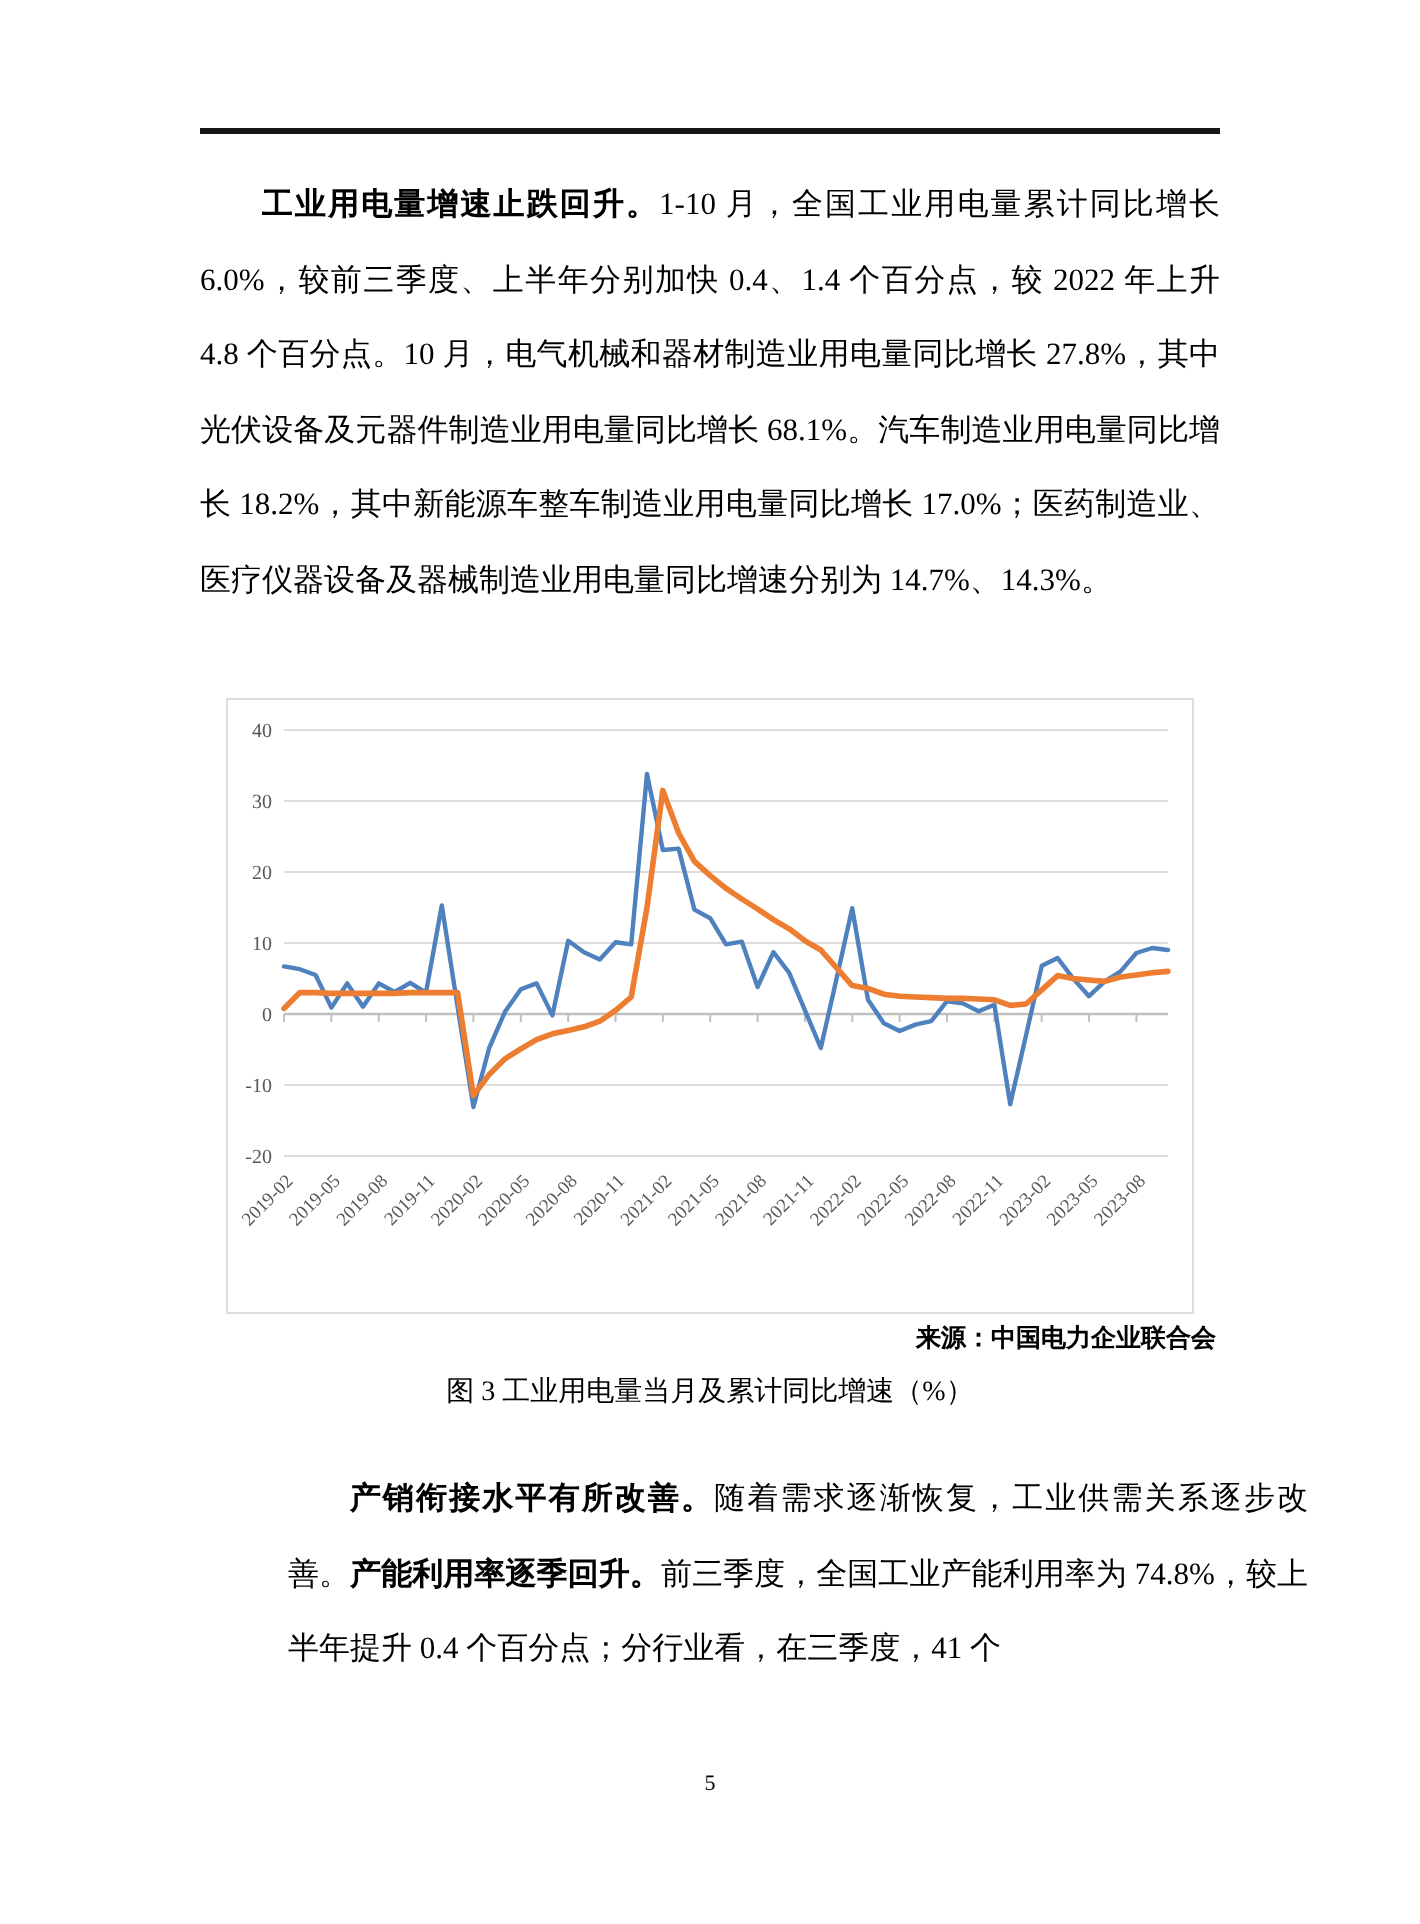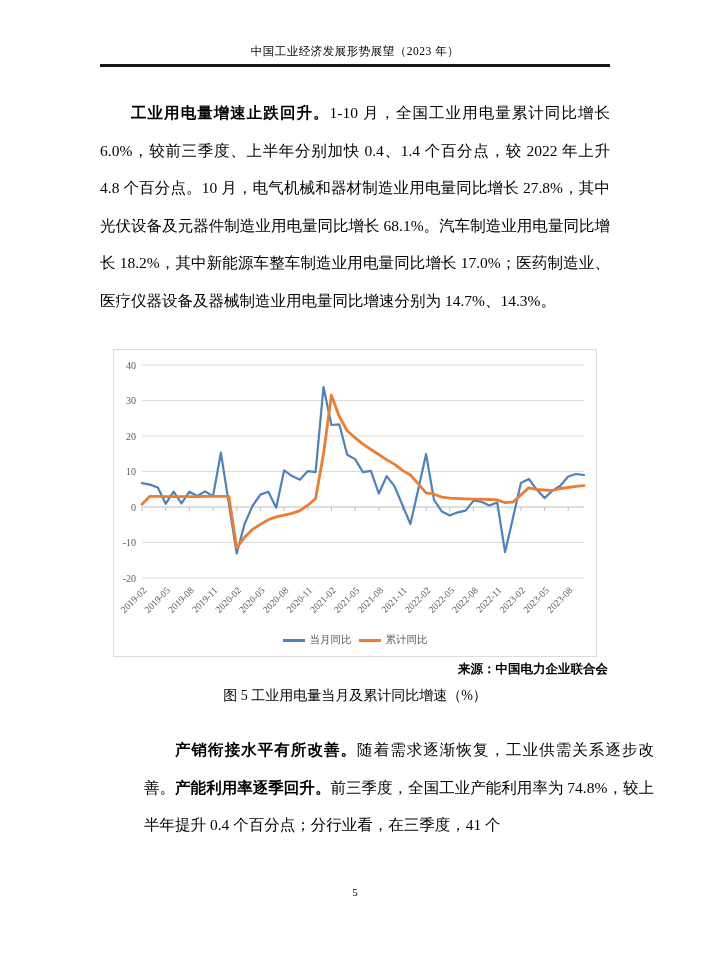--- a/index.html
+++ b/index.html
@@ -12,21 +12,21 @@
     font-size:11.5px;letter-spacing:0.5px;
   }
   .header-rule{
     position:absolute;left:100px;top:64px;width:510px;height:2.5px;background:#161616;
   }
   .para{
     position:absolute;left:100px;width:510px;font-size:15.5px;line-height:37.5px;
     text-align:justify;text-indent:2em;
   }
   .para b{font-weight:700;}
-  #para1{top:94px;}
+  #para1{top:84px;}
   #para2{top:731px;margin-left:44px;}
   .figure{
     position:absolute;left:113px;top:349px;width:484px;height:308px;
     border:1px solid #dcdcdc;background:#fff;box-sizing:border-box;
   }
   .figure svg{position:absolute;left:0;top:0;display:block;}
   .legend{
     position:absolute;left:0;bottom:9px;width:100%;
     display:flex;justify-content:center;align-items:center;gap:7px;
     font-size:10.5px;color:#595959;
@@ -41,21 +41,20 @@
   }
   .pagenum{
     position:absolute;left:0;top:886px;width:100%;text-align:center;font-size:11px;
   }
 </style>
 </head>
 <body>
 
 <div class="page">
 
-  <div class="header-title">中国工业经济发展形势展望（2023 年）</div>
   <div class="header-rule"></div>
 
   <div class="para" id="para1"><b>工业用电量增速止跌回升。</b><span>1-10 月，全国工业用电量累计同比增长 6.0%，较前三季度、上半年分别加快 0.4、1.4 个百分点，较 2022 年上升 4.8 个百分点。10 月，电气机械和器材制造业用电量同比增长 27.8%，其中光伏设备及元器件制造业用电量同比增长 68.1%。汽车制造业用电量同比增长 18.2%，其中新能源车整车制造业用电量同比增长 17.0%；医药制造业、医疗仪器设备及器械制造业用电量同比增速分别为 14.7%、14.3%。</span></div>
 
   <div class="figure">
     <svg id="chart-svg" width="484" height="280" viewBox="0 0 484 280">
         <line x1="28" y1="228" x2="470" y2="228" stroke="#DCDCDC" stroke-width="1"></line>
         <text x="22" y="231.5" text-anchor="end" fill="#595959" font-size="10" font-family="&quot;Liberation Serif&quot;,&quot;DejaVu Serif&quot;,serif">-20</text>
         <line x1="28" y1="192.5" x2="470" y2="192.5" stroke="#DCDCDC" stroke-width="1"></line>
         <text x="22" y="196" text-anchor="end" fill="#595959" font-size="10" font-family="&quot;Liberation Serif&quot;,&quot;DejaVu Serif&quot;,serif">-10</text>
@@ -103,32 +102,22 @@
         <text x="388.17857142857144" y="241" text-anchor="end" fill="#595959" font-size="9.5" font-family="&quot;Liberation Serif&quot;,&quot;DejaVu Serif&quot;,serif" transform="rotate(-45 388.17857142857144 241)">2022-11</text>
         <line x1="406.85714285714283" y1="157" x2="406.85714285714283" y2="161" stroke="#BFBFBF" stroke-width="1"></line>
         <text x="411.85714285714283" y="241" text-anchor="end" fill="#595959" font-size="9.5" font-family="&quot;Liberation Serif&quot;,&quot;DejaVu Serif&quot;,serif" transform="rotate(-45 411.85714285714283 241)">2023-02</text>
         <line x1="430.5357142857143" y1="157" x2="430.5357142857143" y2="161" stroke="#BFBFBF" stroke-width="1"></line>
         <text x="435.5357142857143" y="241" text-anchor="end" fill="#595959" font-size="9.5" font-family="&quot;Liberation Serif&quot;,&quot;DejaVu Serif&quot;,serif" transform="rotate(-45 435.5357142857143 241)">2023-05</text>
         <line x1="454.2142857142857" y1="157" x2="454.2142857142857" y2="161" stroke="#BFBFBF" stroke-width="1"></line>
         <text x="459.2142857142857" y="241" text-anchor="end" fill="#595959" font-size="9.5" font-family="&quot;Liberation Serif&quot;,&quot;DejaVu Serif&quot;,serif" transform="rotate(-45 459.2142857142857 241)">2023-08</text>
         <polyline points="28.0,133.2 35.9,134.6 43.8,137.5 51.7,153.8 59.6,141.7 67.5,153.4 75.4,141.7 83.3,146.0 91.1,141.4 99.0,146.3 106.9,102.7 114.8,153.4 122.7,203.5 130.6,174.0 138.5,155.9 146.4,144.6 154.3,141.7 162.2,157.7 170.1,120.4 178.0,126.1 185.9,129.7 193.8,121.1 201.6,122.2 209.5,37.0 217.4,75.0 225.3,74.3 233.2,104.8 241.1,109.1 249.0,122.2 256.9,120.8 264.8,143.5 272.7,126.1 280.6,136.4 288.5,155.2 296.4,174.0 304.3,139.3 312.1,104.1 320.0,149.9 327.9,161.6 335.8,165.5 343.7,162.3 351.6,160.6 359.5,150.6 367.4,151.7 375.3,155.6 383.2,152.4 391.1,202.1 399.0,167.7 406.9,132.9 414.8,129.0 422.6,139.3 430.5,148.1 438.4,140.7 446.3,135.7 454.2,126.5 462.1,124.0 470.0,125.0" fill="none" stroke="#4E81BD" stroke-width="2.2" stroke-linejoin="round" stroke-linecap="round"></polyline>
         <polyline points="28.0,154.2 35.9,146.3 43.8,146.3 51.7,146.7 59.6,146.7 67.5,146.7 75.4,146.7 83.3,146.7 91.1,146.3 99.0,146.3 106.9,146.3 114.8,146.3 122.7,197.8 130.6,187.2 138.5,179.4 146.4,174.4 154.3,169.8 162.2,166.9 170.1,165.2 178.0,163.4 185.9,160.6 193.8,155.2 201.6,148.5 209.5,103.8 217.4,45.2 225.3,66.5 233.2,80.7 241.1,87.8 249.0,94.2 256.9,99.5 264.8,104.5 272.7,109.8 280.6,114.4 288.5,120.4 296.4,125.0 304.3,133.9 312.1,142.8 320.0,144.2 327.9,147.1 335.8,148.1 343.7,148.5 351.6,148.8 359.5,149.2 367.4,149.2 375.3,149.5 383.2,149.9 391.1,152.7 399.0,152.0 406.9,144.9 414.8,137.8 422.6,139.3 430.5,140.0 438.4,140.7 446.3,138.5 454.2,137.5 462.1,136.4 470.0,135.7" fill="none" stroke="#ED7D31" stroke-width="2.8" stroke-linejoin="round" stroke-linecap="round"></polyline>
       </svg>
-    <div class="legend">
-      <span class="legend-item">
-        <span class="legend-swatch" style="background: rgb(78, 129, 189);"></span>
-        <span>当月同比</span>
-      </span>
-      <span class="legend-item">
-        <span class="legend-swatch" style="background: rgb(237, 125, 49);"></span>
-        <span>累计同比</span>
-      </span>
-    </div>
   </div>
 
   <div class="source">来源：中国电力企业联合会</div>
-  <div class="caption">图 5 工业用电量当月及累计同比增速（%）</div>
+  <div class="caption">图 3 工业用电量当月及累计同比增速（%）</div>
 
   <div class="para" id="para2"><b>产销衔接水平有所改善。</b><span>随着需求逐渐恢复，工业供需关系逐步改善。</span><b>产能利用率逐季回升。</b><span>前三季度，全国工业产能利用率为 74.8%，较上半年提升 0.4 个百分点；分行业看，在三季度，41 个</span></div>
 
   <div class="pagenum">5</div>
 
 </div>
 
 </body></html>

